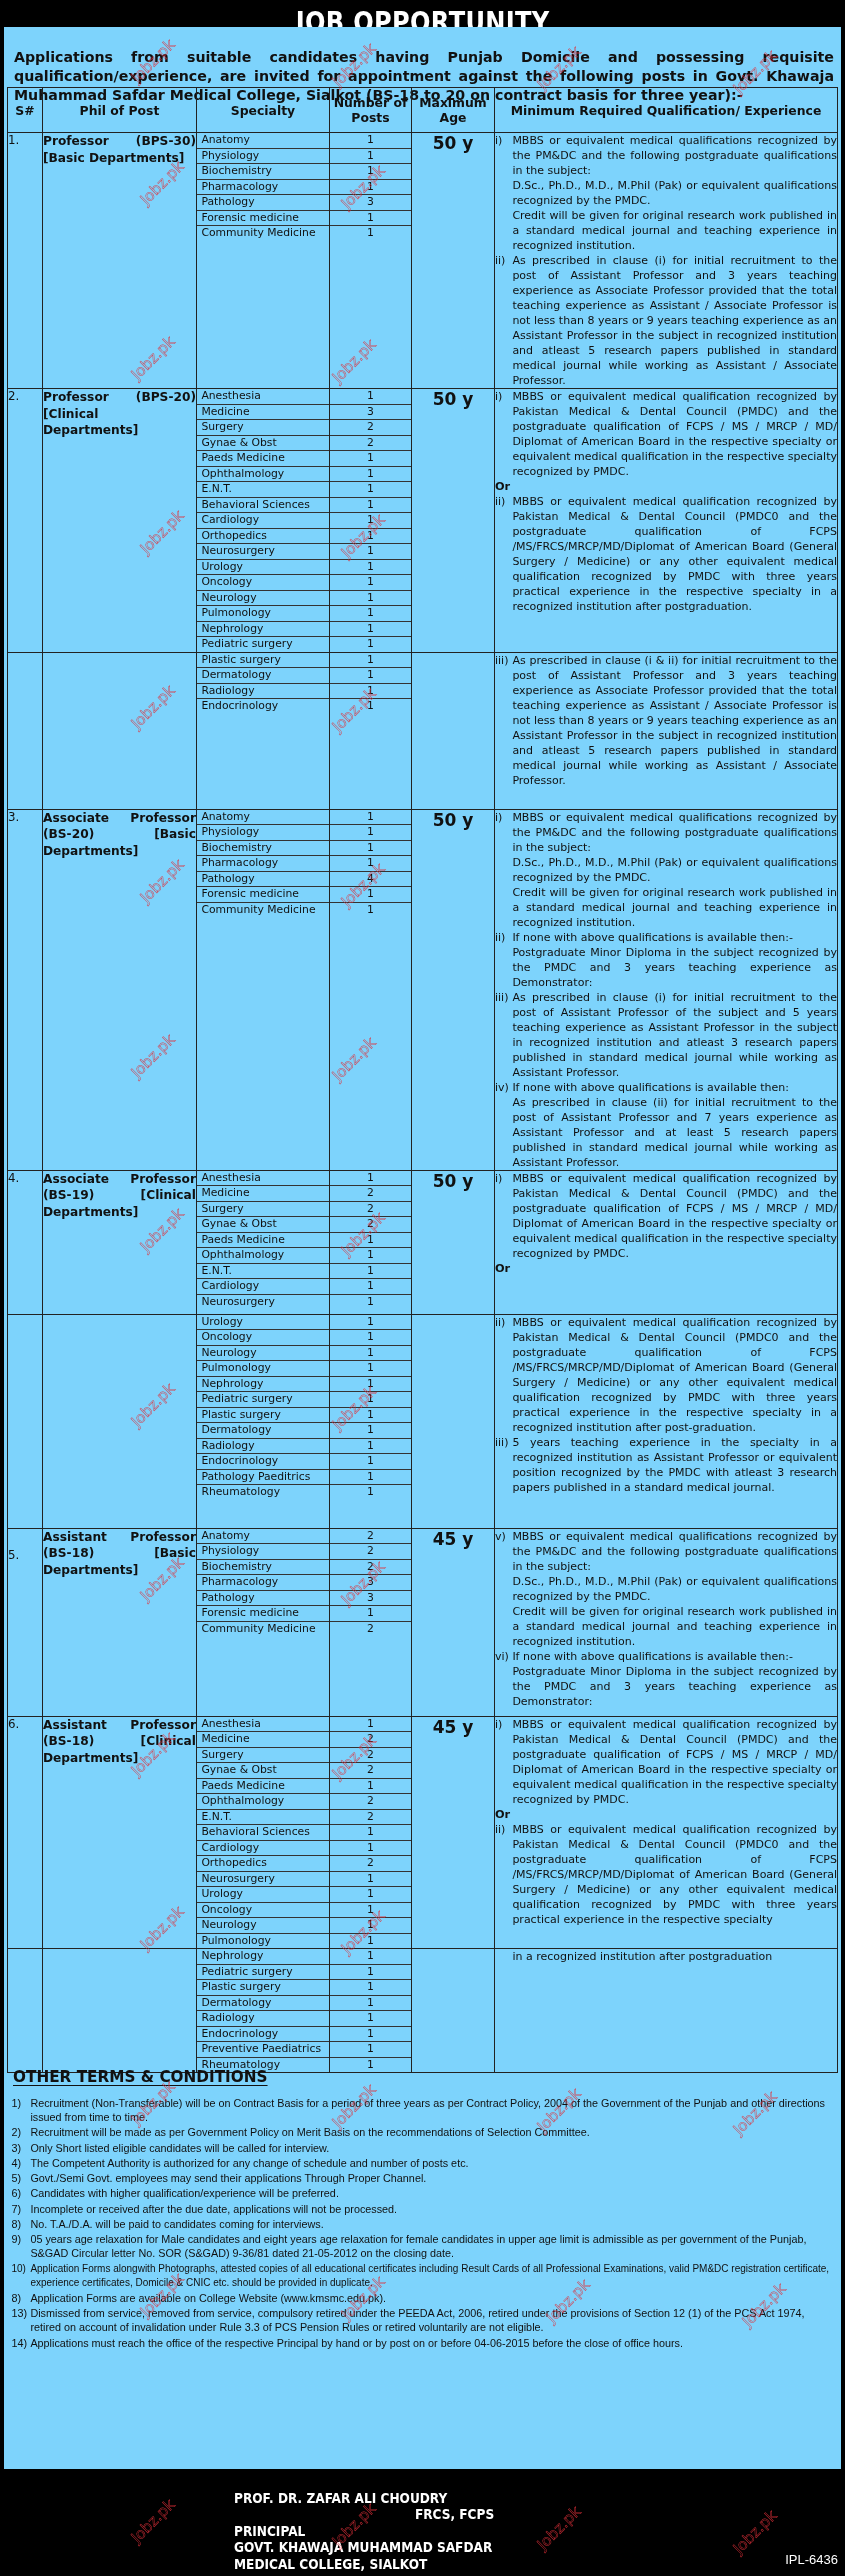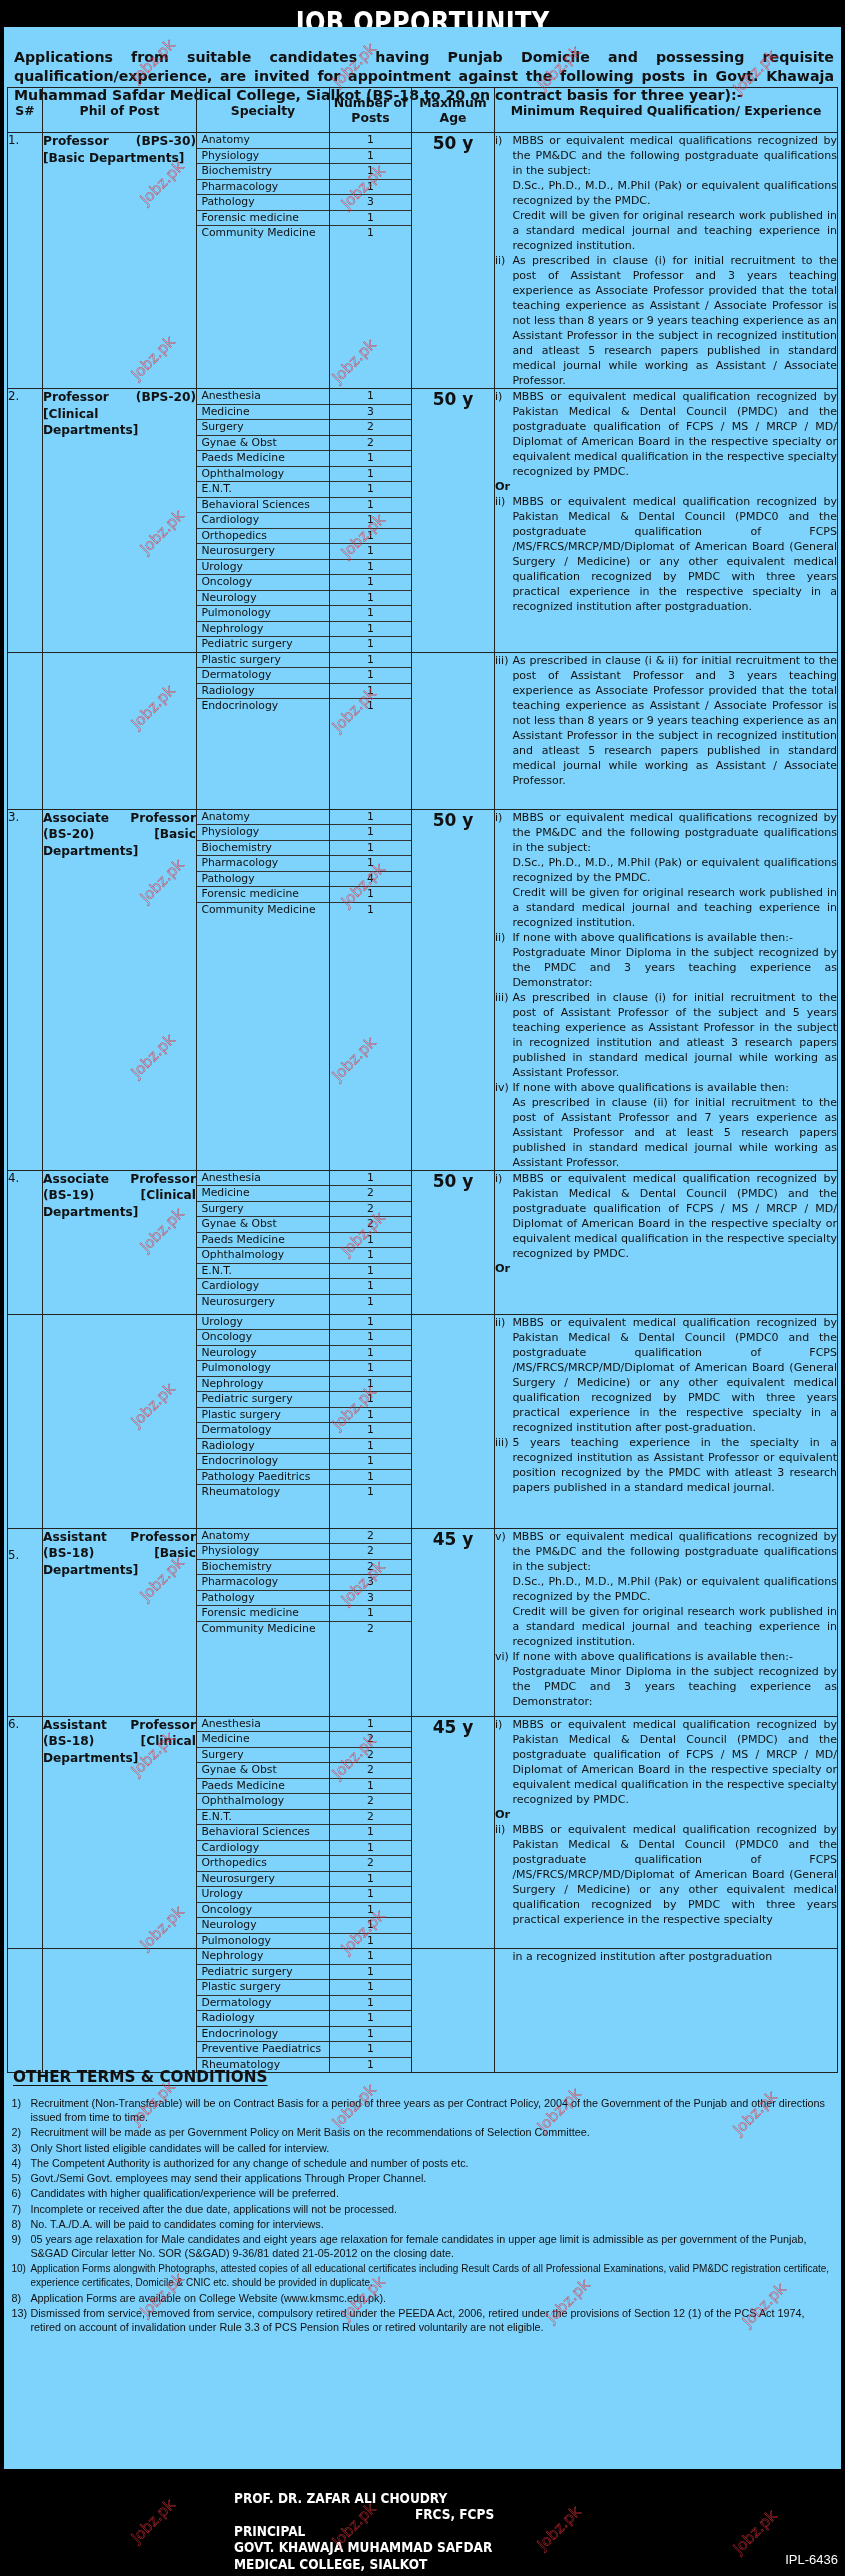--- a/index.html
+++ b/index.html
@@ -541,20 +541,24 @@
         <span class="t-num">10)</span>
         <span class="t-text">Application Forms alongwith Photographs, attested copies of all educational certificates including Result Cards of all Professional Examinations, valid PM&amp;DC registration certificate, experience certificates, Domicile &amp; CNIC etc. should be provided in duplicate.</span>
       </li>
       <li>
         <span class="t-num">8)</span>
         <span class="t-text"><span>Application Forms are available on College Website (</span><a class="link" style="color: inherit;">www.kmsmc.edu.pk</a><span>).</span></span>
       </li>
       <li>
         <span class="t-num">13)</span>
         <span class="t-text">Dismissed from service, removed from service, compulsory retired under the PEEDA Act, 2006, retired under the provisions of Section 12 (1) of the PCS Act 1974, retired on account of invalidation under Rule 3.3 of PCS Pension Rules or retired voluntarily are not eligible.</span>
+      </li>
+      <li>
+        <span class="t-num">14)</span>
+        <span class="t-text">Applications must reach the office of the respective Principal by hand or by post on or before 04-06-2015 before the close of office hours.</span>
       </li>
     </ol>
 </div>
 
 <div class="footer">
   <div class="sig">
     <div>PROF. DR. ZAFAR ALI CHOUDRY</div>
     <div class="indent">FRCS, FCPS</div>
     <div>PRINCIPAL</div>
     <div>GOVT. KHAWAJA MUHAMMAD SAFDAR</div>

